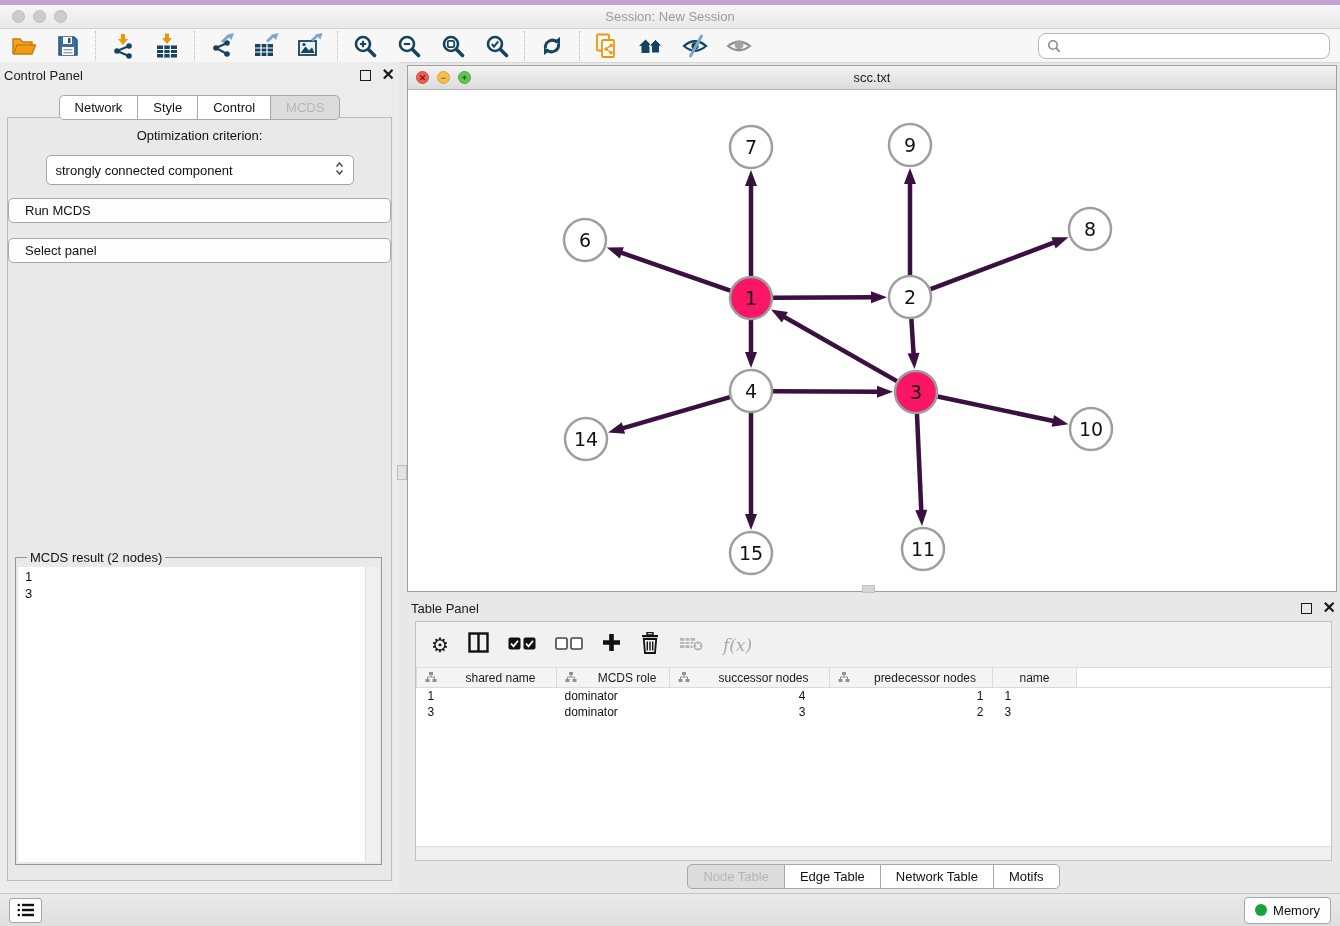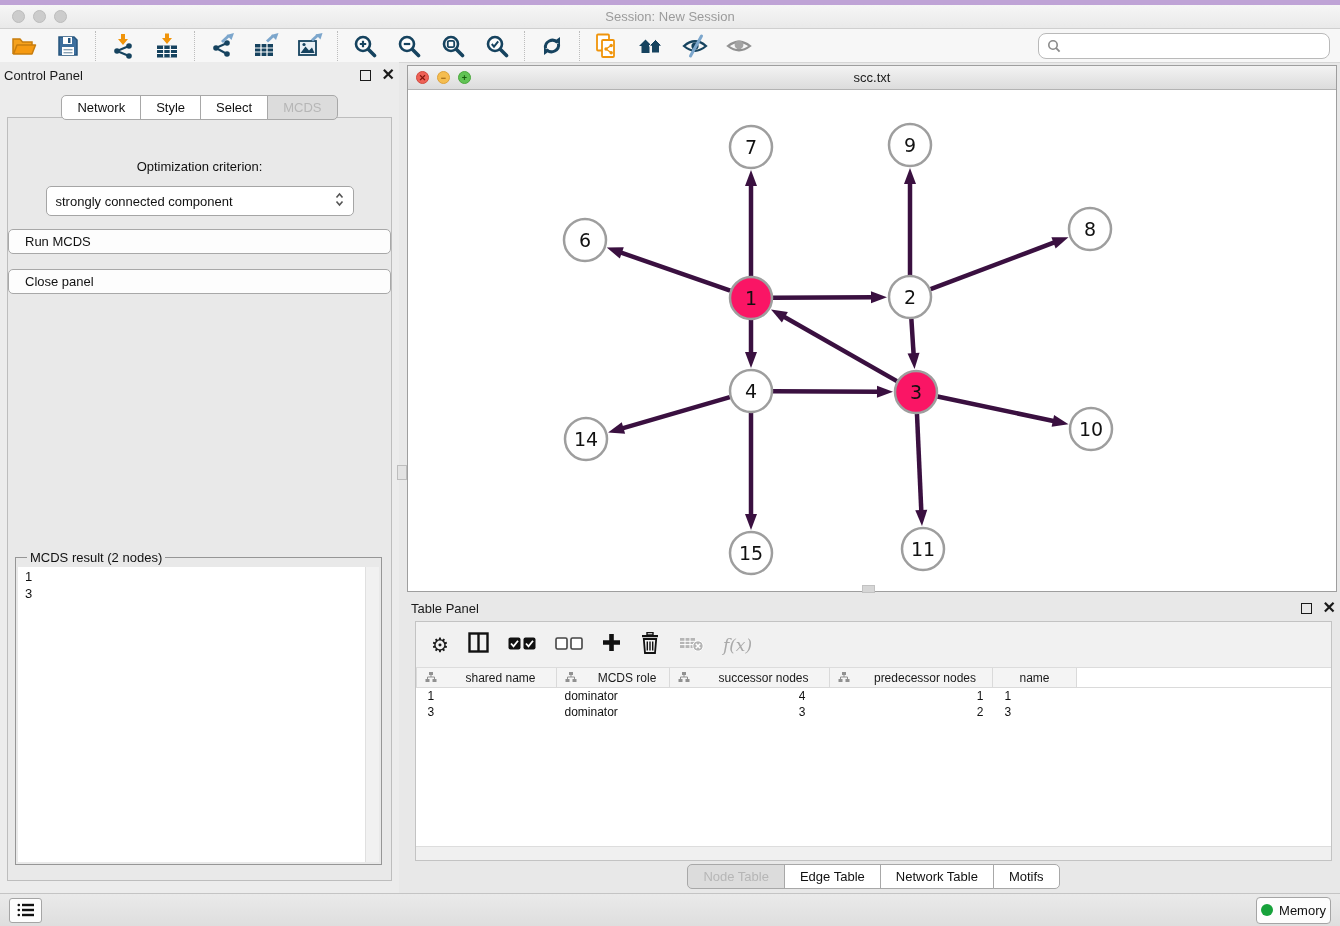--- a/index.html
+++ b/index.html
@@ -26,21 +26,21 @@
   .panel-head{height:26px;display:flex;align-items:center;padding:0 4px;font-size:13px;color:#1a1a1a;}
   .win-btns{margin-left:auto;display:flex;gap:11px;align-items:center;}
   .float-btn{width:9px;height:9px;border:1.5px solid #1a1a1a;background:transparent;}
   .close-btn{font-size:16px;font-weight:bold;color:#1a1a1a;line-height:12px;}
   .cp-tabs{position:absolute;left:0;right:0;top:33px;display:flex;justify-content:center;z-index:2;}
   .seg-tab{font-size:13px;padding:4px 15px;background:#fff;border:1px solid #a8a8a8;margin-left:-1px;color:#111;white-space:nowrap;}
   .seg-tab:first-child{border-radius:5px 0 0 5px;margin-left:0;}
   .seg-tab:last-child{border-radius:0 5px 5px 0;}
   .seg-tab.active{background:#dcdcdc;color:#b6b6b6;}
   .cp-content{position:absolute;left:7px;right:7px;top:55px;bottom:12px;border:1px solid #bdbdbd;background:#e9e9e9;}
-  .opt-label{margin-top:41px;text-align:center;font-size:13px;color:#111;}
+  .opt-label{margin-top:10px;text-align:center;font-size:13px;color:#111;}
   .dropdown{margin:12px auto 0;width:308px;height:30px;background:#fff;border:1px solid #a5a5a5;border-radius:5px;display:flex;align-items:center;padding:0 9px;font-size:13px;box-sizing:border-box;color:#111;}
   .dropdown .chev{margin-left:auto;}
   .btn-row{display:flex;justify-content:center;gap:15px;margin-top:13px;flex-direction:column;}
   .btn{font-size:13px;padding:4px 16px;background:#fdfdfd;border:1px solid #a8a8a8;border-radius:5px;color:#111;}
   .result-fs{position:absolute;left:7px;right:9px;top:432px;bottom:15px;border:1px solid #969696;margin:0;padding:2px;}
   .result-fs legend{font-size:13px;color:#111;padding:0 3px;margin-left:9px;}
   .result-view{display:flex;height:100%;background:#fff;box-sizing:border-box;}
   .result-lines{flex:1;font-size:13px;color:#111;padding:1px 7px;white-space:pre-line;line-height:17px;}
   .vtrack{width:13px;background:#f1f1f1;border-left:1px solid #e0e0e0;}
 
@@ -72,21 +72,21 @@
   .ntable td:nth-child(2){padding-left:8px;text-align:left;}
   .ntable td:nth-child(3){padding-right:24px;text-align:right;}
   .ntable td:nth-child(4){padding-right:9px;text-align:right;}
   .ntable td:nth-child(5){padding-left:12px;text-align:left;}
   .tscroll{margin-top:auto;height:13px;background:#f0f0f0;border-top:1px solid #ddd;flex:none;}
   .bottom-tabs{position:absolute;left:0;right:0;top:269px;display:flex;justify-content:center;}
 
   
   .statusbar{position:absolute;left:0;bottom:0;width:100%;height:33px;background:linear-gradient(#eaeaea,#dedede);border-top:1px solid #c4c4c4;display:flex;align-items:center;padding:0 9px;box-sizing:border-box;}
   .list-btn{width:31px;height:23px;background:#fdfdfd;border:1px solid #a5a5a5;border-radius:3px;display:flex;align-items:center;justify-content:center;}
-  .mem-btn{margin-left:auto;height:25px;background:#fdfdfd;border:1px solid #a5a5a5;border-radius:4px;display:flex;align-items:center;gap:6px;padding:0 4px;font-size:13px;color:#111;}
+  .mem-btn{margin-left:auto;height:25px;background:#fdfdfd;border:1px solid #a5a5a5;border-radius:4px;display:flex;align-items:center;gap:6px;padding:0 10px;font-size:13px;color:#111;}
   .mem-dot{width:12px;height:12px;border-radius:50%;}
   .gear-glyph{font-size:20px;color:#1a1a1a;line-height:1;}
 </style>
 </head>
 <body>
 
 <div id="app">
 
   <div class="top-strip"></div>
   <div class="titlebar">
@@ -253,36 +253,36 @@
     <div class="panel-head">
       <span>Control Panel</span>
       <span class="win-btns">
         <span class="float-btn"></span>
         <span class="close-btn">✕</span>
       </span>
     </div>
     <div class="cp-tabs">
       <span class="seg-tab">Network</span>
       <span class="seg-tab">Style</span>
-      <span class="seg-tab">Select</span>
+      <span class="seg-tab">Control</span>
       <span class="seg-tab active">MCDS</span>
     </div>
     <div class="cp-content">
       <div class="opt-label">Optimization criterion:</div>
       <div class="dropdown">
         <span>strongly connected component</span>
         <span class="chev">
           <svg width="9" height="15" viewBox="0 0 9 15">
               <path d="M1.5 5.5 L4.5 2 L7.5 5.5 M1.5 9.5 L4.5 13 L7.5 9.5" stroke="#555" stroke-width="1.6" fill="none"></path>
             </svg>
         </span>
       </div>
       <div class="btn-row">
         <span class="btn">Run MCDS</span>
-        <span class="btn">Close panel</span>
+        <span class="btn">Select panel</span>
       </div>
       <fieldset class="result-fs">
         <legend>MCDS result (2 nodes)</legend>
         <div class="result-view">
           <div class="result-lines">1
 3</div>
           <div class="vtrack"></div>
         </div>
       </fieldset>
     </div>

